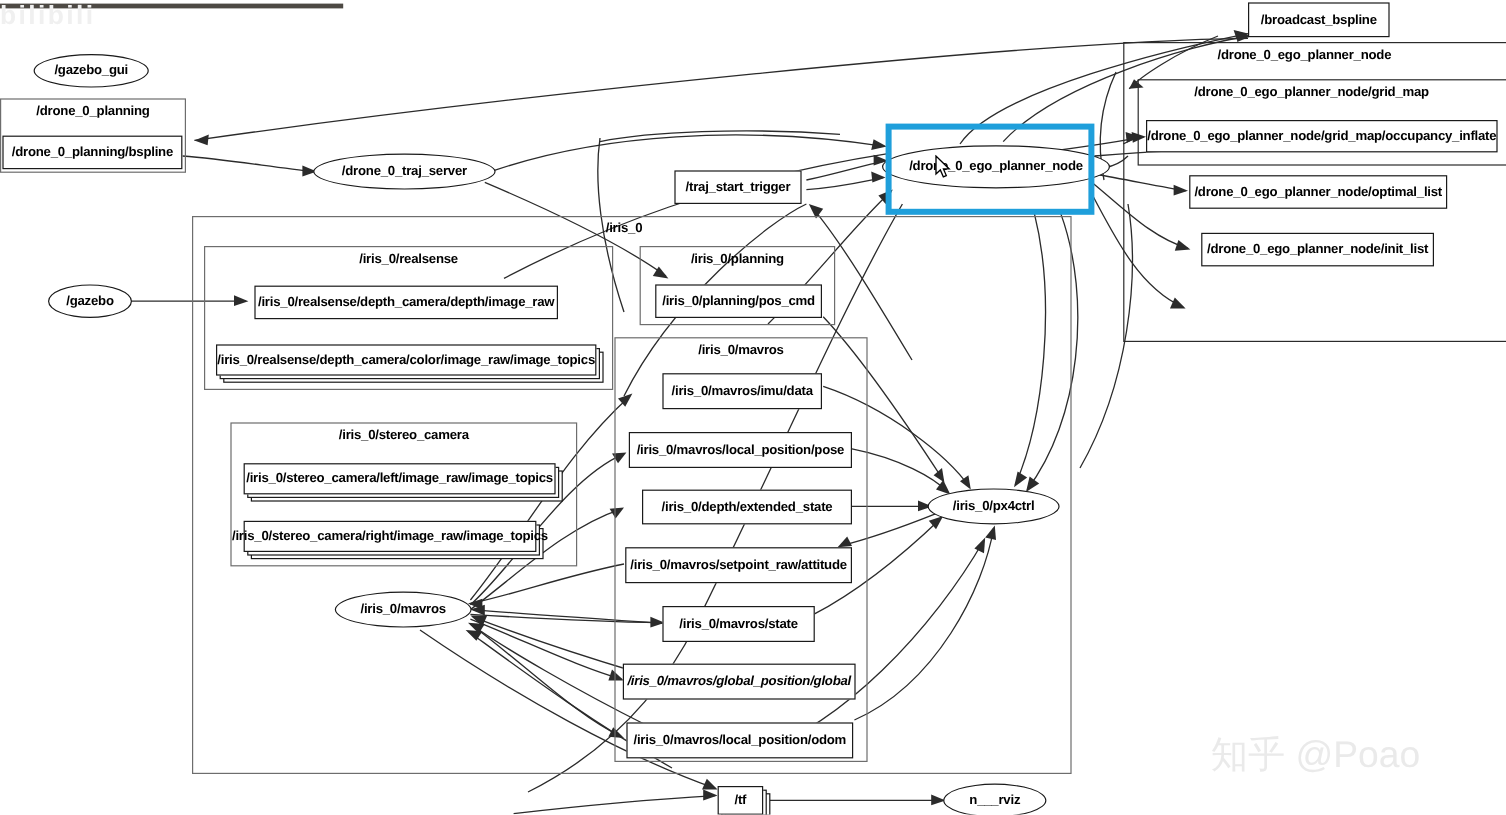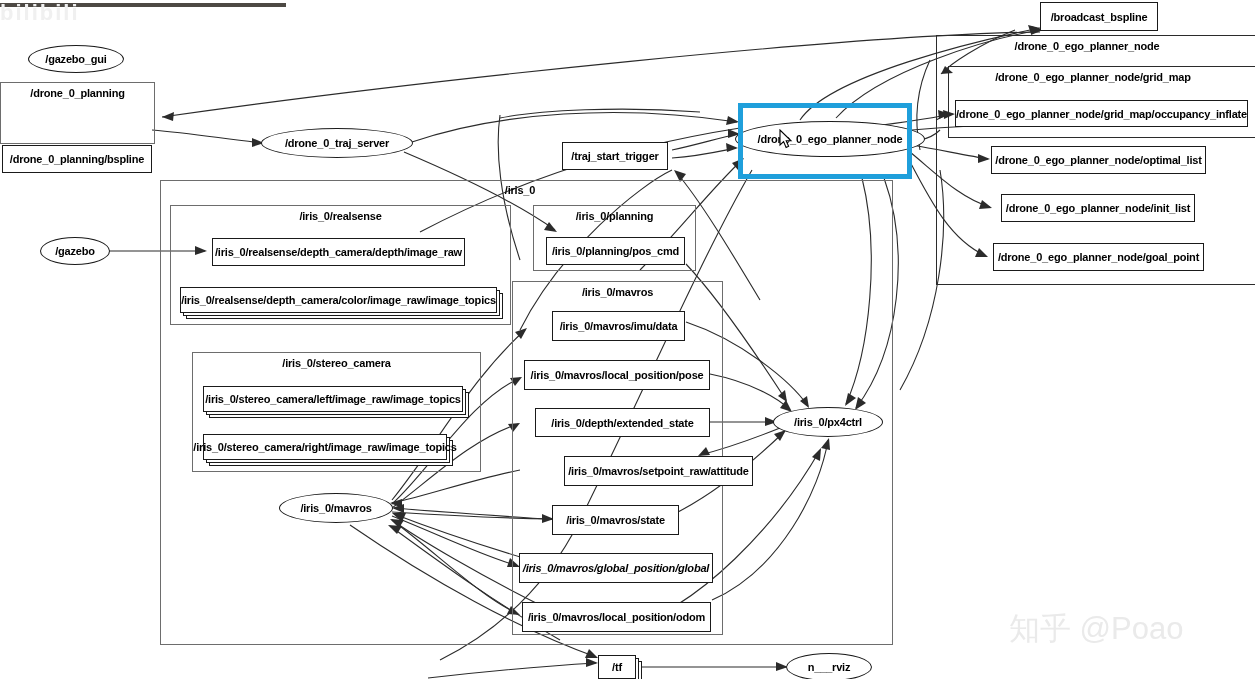--- a/index.html
+++ b/index.html
@@ -326,21 +326,21 @@
   </div>
 
   <div class="node ellipse" style="left:773px; top:407px; width:110px; height:30px;">
     <span>/iris_0/px4ctrl</span>
   </div>
 
   <div class="node ellipse" style="left:786px; top:653px; width:86px; height:28px;">
     <span>n___rviz</span>
   </div>
 
-  <div class="node topic" style="left:2px; top:113px; width:150px; height:28px;margin-top:32px;">
+  <div class="node topic" style="left:2px; top:113px; width:150px; height:28px;">
     <span>/drone_0_planning/bspline</span>
   </div>
 
   <div class="node topic" style="left:1040px; top:2px; width:118px; height:29px;">
     <span>/broadcast_bspline</span>
   </div>
 
   <div class="node topic" style="left:562px; top:142px; width:106px; height:28px;justify-content:center;">
     <span>/traj_start_trigger</span>
   </div>
@@ -370,21 +370,21 @@
   </div>
 
   <div class="node topic" style="left:524px; top:360px; width:186px; height:30px;">
     <span>/iris_0/mavros/local_position/pose</span>
   </div>
 
   <div class="node topic" style="left:535px; top:408px; width:175px; height:29px;">
     <span>/iris_0/depth/extended_state</span>
   </div>
 
-  <div class="node topic" style="left:521px; top:456px; width:189px; height:30px;margin-left:43px;">
+  <div class="node topic" style="left:521px; top:456px; width:189px; height:30px;">
     <span>/iris_0/mavros/setpoint_raw/attitude</span>
   </div>
 
   <div class="node topic" style="left:552px; top:505px; width:127px; height:30px;">
     <span>/iris_0/mavros/state</span>
   </div>
 
   <div class="node topic" style="left:519px; top:553px; width:194px; height:30px;font-style:italic;">
     <span>/iris_0/mavros/global_position/global</span>
   </div>
@@ -398,23 +398,20 @@
   </div>
 
   <div class="node topic" style="left:991px; top:146px; width:215px; height:28px;text-align:center;">
     <span>/drone_0_ego_planner_node/optimal_list</span>
   </div>
 
   <div class="node topic" style="left:1001px; top:194px; width:194px; height:28px;">
     <span>/drone_0_ego_planner_node/init_list</span>
   </div>
 
-  <div class="node topic" style="left:993px; top:243px; width:211px; height:28px;">
-    <span>/drone_0_ego_planner_node/goal_point</span>
-  </div>
 
   <div class="node topic-stack" style="left:598px; top:655px; width:38px; height:24px;">
     <span>/tf</span>
   </div>
 
   <div class="selection-box" style="left:738px; top:103px; width:174px; height:76px;"></div>
 
   <svg class="cursor" style="left:779px; top:129px;" width="16" height="22" viewBox="0 0 16 22">
     <path d="M1,1 L1,16 L4.6,12.6 L7.1,18.4 L9.6,17.3 L7.2,11.8 L12,11.8 Z" fill="#ffffff" stroke="#000000" stroke-width="1.1"></path>
   </svg>

